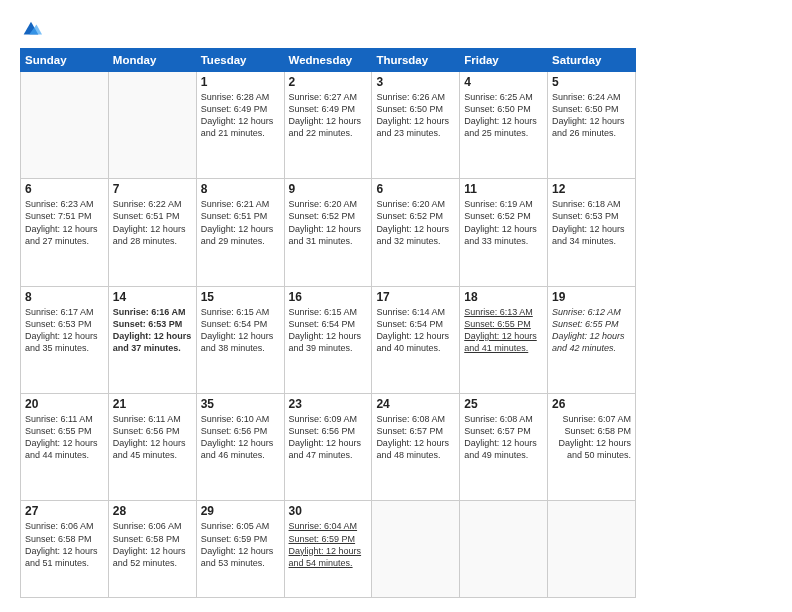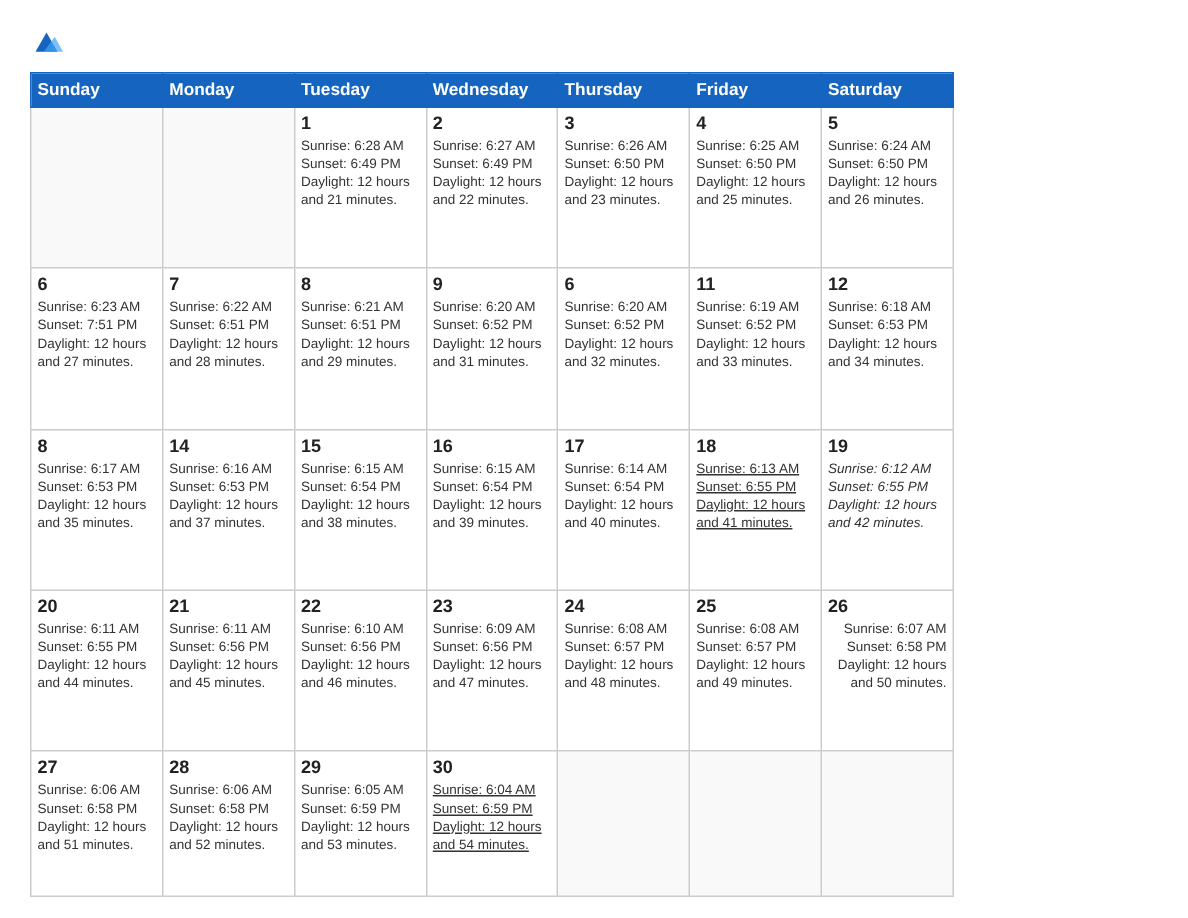--- a/index.html
+++ b/index.html
@@ -225,21 +225,21 @@
         </tr>
         <tr>
           <td>
             <span class="day-num">8</span>
             <div class="cell-text" style="white-space: pre-line;">Sunrise: 6:17 AM
 Sunset: 6:53 PM
 Daylight: 12 hours and 35 minutes.</div>
           </td>
           <td>
             <span class="day-num">14</span>
-            <div class="cell-text" style="white-space: pre-line;">Sunrise: 6:16 AM
+            <div class="cell-text" style="white-space: pre-line; font-weight: bold;">Sunrise: 6:16 AM
 Sunset: 6:53 PM
 Daylight: 12 hours and 37 minutes.</div>
           </td>
           <td>
             <span class="day-num">15</span>
             <div class="cell-text" style="white-space: pre-line;">Sunrise: 6:15 AM
 Sunset: 6:54 PM
 Daylight: 12 hours and 38 minutes.</div>
           </td>
           <td>
@@ -274,21 +274,21 @@
 Sunset: 6:55 PM
 Daylight: 12 hours and 44 minutes.</div>
           </td>
           <td>
             <span class="day-num">21</span>
             <div class="cell-text" style="white-space: pre-line;">Sunrise: 6:11 AM
 Sunset: 6:56 PM
 Daylight: 12 hours and 45 minutes.</div>
           </td>
           <td>
-            <span class="day-num">22</span>
+            <span class="day-num">35</span>
             <div class="cell-text" style="white-space: pre-line;">Sunrise: 6:10 AM
 Sunset: 6:56 PM
 Daylight: 12 hours and 46 minutes.</div>
           </td>
           <td>
             <span class="day-num">23</span>
             <div class="cell-text" style="white-space: pre-line;">Sunrise: 6:09 AM
 Sunset: 6:56 PM
 Daylight: 12 hours and 47 minutes.</div>
           </td>

